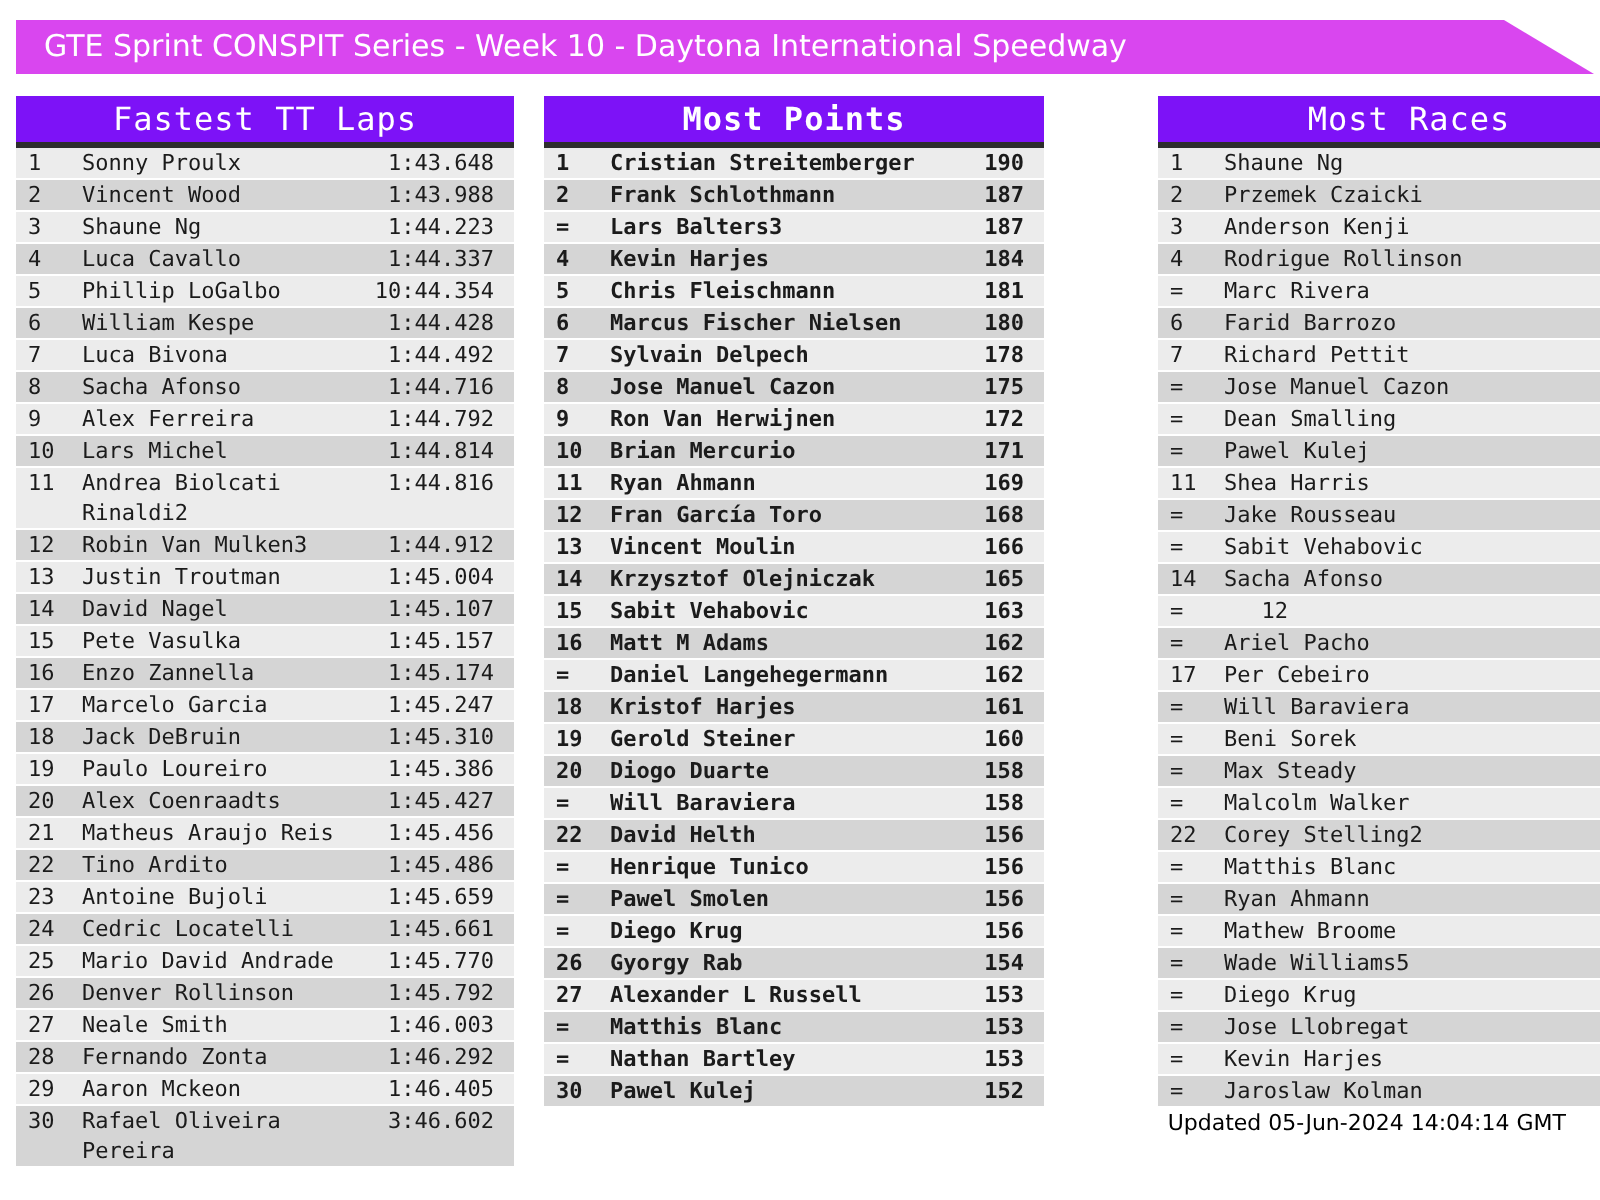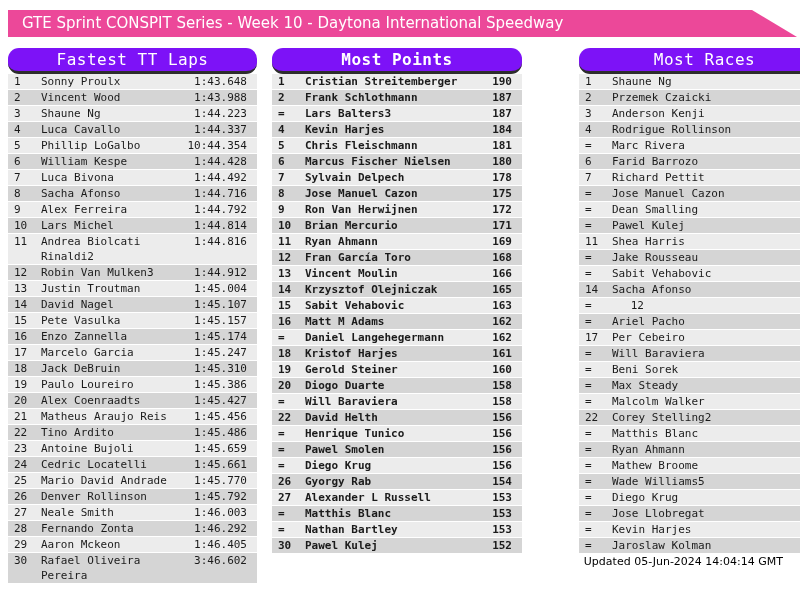--- a/index.html
+++ b/index.html
@@ -3,37 +3,36 @@
 <meta charset="utf-8">
 <style>
   html,body{margin:0;padding:0;}
   body{
     width:800px;height:600px;position:relative;overflow:hidden;
     background:#ffffff;
     font-family:"DejaVu Sans Mono", monospace;
   }
   .titlebar{
     position:absolute;left:8px;top:10px;width:789px;height:27px;
-    background:#ec4899;
+    background:#d946ef;
     clip-path:polygon(0 0,744px 0,789px 100%,0 100%);
     color:#ffffff;
     font-family:"DejaVu Sans", sans-serif;
     font-size:15px;line-height:27px;
     padding-left:14px;box-sizing:border-box;
   }
   .col{position:absolute;top:48px;}
   .c0{left:8px;width:249px;}
   .c1{left:272px;width:250px;font-weight:bold;}
   .c2{left:535px;width:251px;padding-left:44px;}
   .col-header{
     height:23px;background:#7d12f7;border-bottom:3px solid #2d2d2d;
     color:#ffffff;text-align:center;
     font-size:16px;line-height:23px;
     letter-spacing:0.5px;
-    border-radius:11px;
   }
   .row{
     display:flex;align-items:stretch;
     font-size:11px;line-height:15px;color:#1b1b1b;
     border-bottom:1px solid #ffffff;
   }
   .row.light{background:#ececec;}
   .row.dark{background:#d5d5d5;}
   .rank{flex:none;width:33px;padding-left:6px;box-sizing:border-box;}
   .name{flex:1;min-width:0;}

